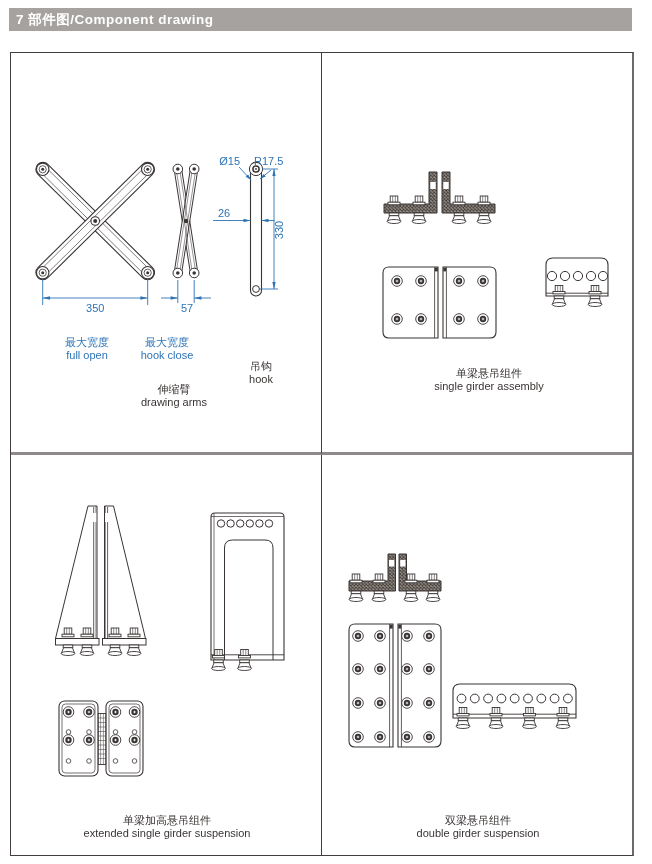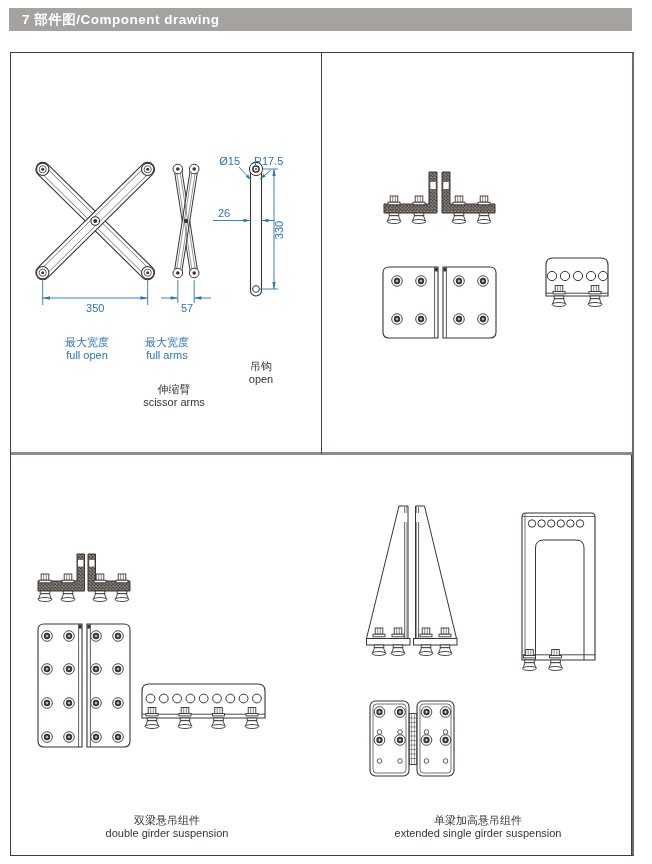--- a/index.html
+++ b/index.html
@@ -1,19 +1,19 @@
 <!DOCTYPE html>
 <html><head>
 <meta charset="utf-8">
 <style>
   html,body{margin:0;padding:0;background:#fff;}
   #page{position:relative;width:652px;height:864px;background:#fff;overflow:hidden;
         font-family:"Liberation Sans","DejaVu Sans",sans-serif;color:#3a3434;}
   #header-bar{position:absolute;left:9px;top:8px;width:623px;height:23px;background:#a5a2a0;
-        color:#fff;font-weight:bold;font-size:13.5px;line-height:23px;padding-left:13px;
+        color:#fff;font-weight:bold;font-size:13.5px;line-height:23px;padding-left:7px;
         box-sizing:border-box;letter-spacing:.5px;}
   #grid{position:absolute;left:10px;top:52px;width:624px;height:804px;background:#fff;
         border:1.5px solid #433d3d;border-right:2.5px solid #6e6868;
         display:grid;grid-template-columns:311px auto;grid-template-rows:402px auto;box-sizing:border-box;}
   .cell{position:relative;overflow:hidden;box-sizing:border-box;}
   .cell.l{border-right:1.3px solid #433d3d;}
   .cell.t{border-bottom:3px solid #8f8989;}
   .cell svg{position:absolute;left:0;top:0;}
   .label{position:absolute;text-align:center;transform:translateX(-50%);white-space:nowrap;
          font-size:11px;line-height:12.5px;color:#3a3434;}
@@ -140,29 +140,29 @@
         <text class="dim" x="243" y="112" text-anchor="start">R17.5</text>
         <text class="dim" x="213" y="164" text-anchor="middle">26</text>
         <text class="dim" x="272" y="177" text-anchor="middle" transform="rotate(-90 272 177)">330</text>
       </svg>
       <div class="label blue" style="left:76px;top:283px">
         <div>最大宽度</div>
         <div>full open</div>
       </div>
       <div class="label blue" style="left:156px;top:283px">
         <div>最大宽度</div>
-        <div>full arms</div>
+        <div>hook close</div>
       </div>
       <div class="label" style="left:163px;top:330px">
         <div>伸缩臂</div>
-        <div>scissor arms</div>
+        <div>drawing arms</div>
       </div>
       <div class="label" style="left:250px;top:307px">
         <div>吊钩</div>
-        <div>open</div>
+        <div>hook</div>
       </div>
     </div>
 
     <div class="cell t">
       <svg width="309" height="398" viewBox="0 0 309 398">
         <g>
           <path d="M62,151 H107 V119 H115 V160 H62 Z" fill="url(#h2)" stroke="#3a3434" stroke-width="1"></path>
           <path d="M120,119 H128 V151 H173 V160 H120 Z" fill="url(#h2)" stroke="#3a3434" stroke-width="1"></path>
           <rect x="108.3" y="129" width="5.4" height="7" fill="#fff"></rect>
           <rect x="121.3" y="129" width="5.4" height="7" fill="#fff"></rect>
@@ -192,79 +192,23 @@
           <line x1="224" y1="240.2" x2="286" y2="240.2" stroke-width="0.9"></line>
           <circle cx="230" cy="223" r="4.6"></circle>
             <circle cx="243" cy="223" r="4.6"></circle>
           <circle cx="256" cy="223" r="4.6"></circle>
             <circle cx="269" cy="223" r="4.6"></circle>
           <circle cx="281" cy="223" r="4.6"></circle>
           <use href="#bdB" x="237" y="243"></use>
             <use href="#bdB" x="273" y="243"></use>
         </g>
       </svg>
-    </div>
-
-    <div class="cell">
-      <svg width="309" height="398" viewBox="0 0 309 398">
-        <g>
-          <path d="M27,126 H66 V99 H73.5 V136 H27 Z" fill="url(#h2)" stroke="#3a3434" stroke-width="1"></path>
-          <path d="M77,99 H84.5 V126 H119 V136 H77 Z" fill="url(#h2)" stroke="#3a3434" stroke-width="1"></path>
-          <rect x="67" y="105" width="5.3" height="6.5" fill="#fff"></rect>
-          <rect x="78.2" y="105" width="5.3" height="6.5" fill="#fff"></rect>
-          <use href="#bdA" x="34" y="136"></use>
-            <use href="#bdA" x="57" y="136"></use>
-          <use href="#bdA" x="89" y="136"></use>
-            <use href="#bdA" x="111" y="136"></use>
-        </g>
-        <g stroke="#3a3434" fill="#fff">
-          <path d="M71,169 H33 Q27,169 27,175 V286 Q27,292 33,292 H71 Z" stroke-width="1.1"></path>
-          <line x1="67.6" y1="169" x2="67.6" y2="292" stroke-width="0.8"></line>
-          <rect x="67.9" y="169.6" width="2.8" height="4" fill="#3a3434" stroke="none"></rect>
-          <path d="M76,169 H113 Q119,169 119,175 V286 Q119,292 113,292 H76 Z" stroke-width="1.1"></path>
-          <line x1="79.4" y1="169" x2="79.4" y2="292" stroke-width="0.8"></line>
-          <rect x="76.3" y="169.6" width="2.8" height="4" fill="#3a3434" stroke="none"></rect>
-          <use href="#rv" x="36" y="181"></use>
-            <use href="#rv" x="58" y="181"></use>
-          <use href="#rv" x="36" y="214"></use>
-            <use href="#rv" x="58" y="214"></use>
-          <use href="#rv" x="36" y="248"></use>
-            <use href="#rv" x="58" y="248"></use>
-          <use href="#rv" x="36" y="282"></use>
-            <use href="#rv" x="58" y="282"></use>
-          <use href="#rv" x="85" y="181"></use>
-            <use href="#rv" x="107" y="181"></use>
-          <use href="#rv" x="85" y="214"></use>
-            <use href="#rv" x="107" y="214"></use>
-          <use href="#rv" x="85" y="248"></use>
-            <use href="#rv" x="107" y="248"></use>
-          <use href="#rv" x="85" y="282"></use>
-            <use href="#rv" x="107" y="282"></use>
-        </g>
-        <g stroke="#3a3434" fill="#fff">
-          <path d="M131,263 V236 Q131,229 138,229 H247 Q254,229 254,236 V263 Z" stroke-width="1.1"></path>
-          <line x1="131" y1="259.2" x2="254" y2="259.2" stroke-width="0.9"></line>
-          <circle cx="139.5" cy="243.5" r="4.4"></circle>
-            <circle cx="152.8" cy="243.5" r="4.4"></circle>
-          <circle cx="166.1" cy="243.5" r="4.4"></circle>
-            <circle cx="179.4" cy="243.5" r="4.4"></circle>
-          <circle cx="192.7" cy="243.5" r="4.4"></circle>
-            <circle cx="206" cy="243.5" r="4.4"></circle>
-          <circle cx="219.3" cy="243.5" r="4.4"></circle>
-            <circle cx="232.6" cy="243.5" r="4.4"></circle>
-          <circle cx="245.9" cy="243.5" r="4.4"></circle>
-          <use href="#bdB" x="141" y="263"></use>
-            <use href="#bdB" x="174" y="263"></use>
-          <use href="#bdB" x="207.5" y="263"></use>
-            <use href="#bdB" x="241" y="263"></use>
-        </g>
-      </svg>
-      <div class="label" style="left:156px;top:359px">
-        <div>双梁悬吊组件</div>
-        <div>double girder suspension</div>
+      <div class="label" style="left:167px;top:314px">
+        <div>单梁悬吊组件</div>
+        <div>single girder assembly</div>
       </div>
     </div>
 
     <div class="cell l">
       <svg width="309" height="398" viewBox="0 0 309 398">
         <g stroke="#3a3434" fill="#fff">
           <path d="M77,51 H86 V183.5 H44.5 Z" stroke-width="1"></path>
           <rect x="44.5" y="183.5" width="43.5" height="6.5"></rect>
           <line x1="82.7" y1="52" x2="82.7" y2="183.5" stroke-width="0.8"></line>
           <line x1="84.8" y1="51" x2="84.8" y2="183.5" stroke-width="0.5"></line>
@@ -319,14 +263,74 @@
           <use href="#sc" x="104.5" y="306"></use>
             <use href="#sc" x="123.5" y="306"></use>
         </g>
       </svg>
       <div class="label" style="left:156px;top:359px">
         <div>单梁加高悬吊组件</div>
         <div>extended single girder suspension</div>
       </div>
     </div>
 
+    <div class="cell">
+      <svg width="309" height="398" viewBox="0 0 309 398">
+        <g>
+          <path d="M27,126 H66 V99 H73.5 V136 H27 Z" fill="url(#h2)" stroke="#3a3434" stroke-width="1"></path>
+          <path d="M77,99 H84.5 V126 H119 V136 H77 Z" fill="url(#h2)" stroke="#3a3434" stroke-width="1"></path>
+          <rect x="67" y="105" width="5.3" height="6.5" fill="#fff"></rect>
+          <rect x="78.2" y="105" width="5.3" height="6.5" fill="#fff"></rect>
+          <use href="#bdA" x="34" y="136"></use>
+            <use href="#bdA" x="57" y="136"></use>
+          <use href="#bdA" x="89" y="136"></use>
+            <use href="#bdA" x="111" y="136"></use>
+        </g>
+        <g stroke="#3a3434" fill="#fff">
+          <path d="M71,169 H33 Q27,169 27,175 V286 Q27,292 33,292 H71 Z" stroke-width="1.1"></path>
+          <line x1="67.6" y1="169" x2="67.6" y2="292" stroke-width="0.8"></line>
+          <rect x="67.9" y="169.6" width="2.8" height="4" fill="#3a3434" stroke="none"></rect>
+          <path d="M76,169 H113 Q119,169 119,175 V286 Q119,292 113,292 H76 Z" stroke-width="1.1"></path>
+          <line x1="79.4" y1="169" x2="79.4" y2="292" stroke-width="0.8"></line>
+          <rect x="76.3" y="169.6" width="2.8" height="4" fill="#3a3434" stroke="none"></rect>
+          <use href="#rv" x="36" y="181"></use>
+            <use href="#rv" x="58" y="181"></use>
+          <use href="#rv" x="36" y="214"></use>
+            <use href="#rv" x="58" y="214"></use>
+          <use href="#rv" x="36" y="248"></use>
+            <use href="#rv" x="58" y="248"></use>
+          <use href="#rv" x="36" y="282"></use>
+            <use href="#rv" x="58" y="282"></use>
+          <use href="#rv" x="85" y="181"></use>
+            <use href="#rv" x="107" y="181"></use>
+          <use href="#rv" x="85" y="214"></use>
+            <use href="#rv" x="107" y="214"></use>
+          <use href="#rv" x="85" y="248"></use>
+            <use href="#rv" x="107" y="248"></use>
+          <use href="#rv" x="85" y="282"></use>
+            <use href="#rv" x="107" y="282"></use>
+        </g>
+        <g stroke="#3a3434" fill="#fff">
+          <path d="M131,263 V236 Q131,229 138,229 H247 Q254,229 254,236 V263 Z" stroke-width="1.1"></path>
+          <line x1="131" y1="259.2" x2="254" y2="259.2" stroke-width="0.9"></line>
+          <circle cx="139.5" cy="243.5" r="4.4"></circle>
+            <circle cx="152.8" cy="243.5" r="4.4"></circle>
+          <circle cx="166.1" cy="243.5" r="4.4"></circle>
+            <circle cx="179.4" cy="243.5" r="4.4"></circle>
+          <circle cx="192.7" cy="243.5" r="4.4"></circle>
+            <circle cx="206" cy="243.5" r="4.4"></circle>
+          <circle cx="219.3" cy="243.5" r="4.4"></circle>
+            <circle cx="232.6" cy="243.5" r="4.4"></circle>
+          <circle cx="245.9" cy="243.5" r="4.4"></circle>
+          <use href="#bdB" x="141" y="263"></use>
+            <use href="#bdB" x="174" y="263"></use>
+          <use href="#bdB" x="207.5" y="263"></use>
+            <use href="#bdB" x="241" y="263"></use>
+        </g>
+      </svg>
+      <div class="label" style="left:156px;top:359px">
+        <div>双梁悬吊组件</div>
+        <div>double girder suspension</div>
+      </div>
+    </div>
+
   </div>
 </div>
 
 </body></html>

